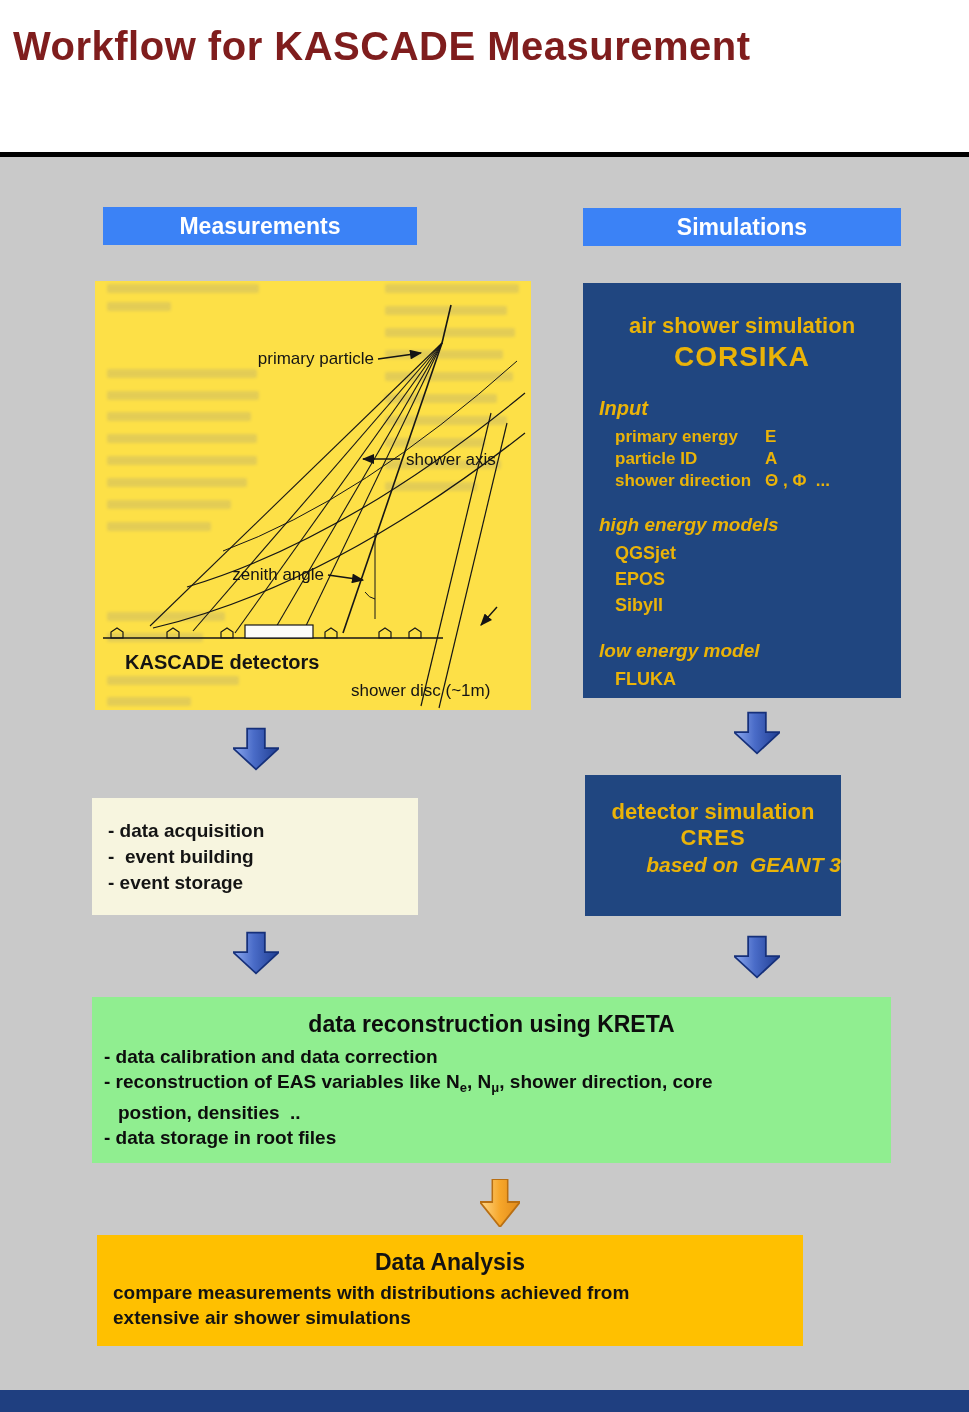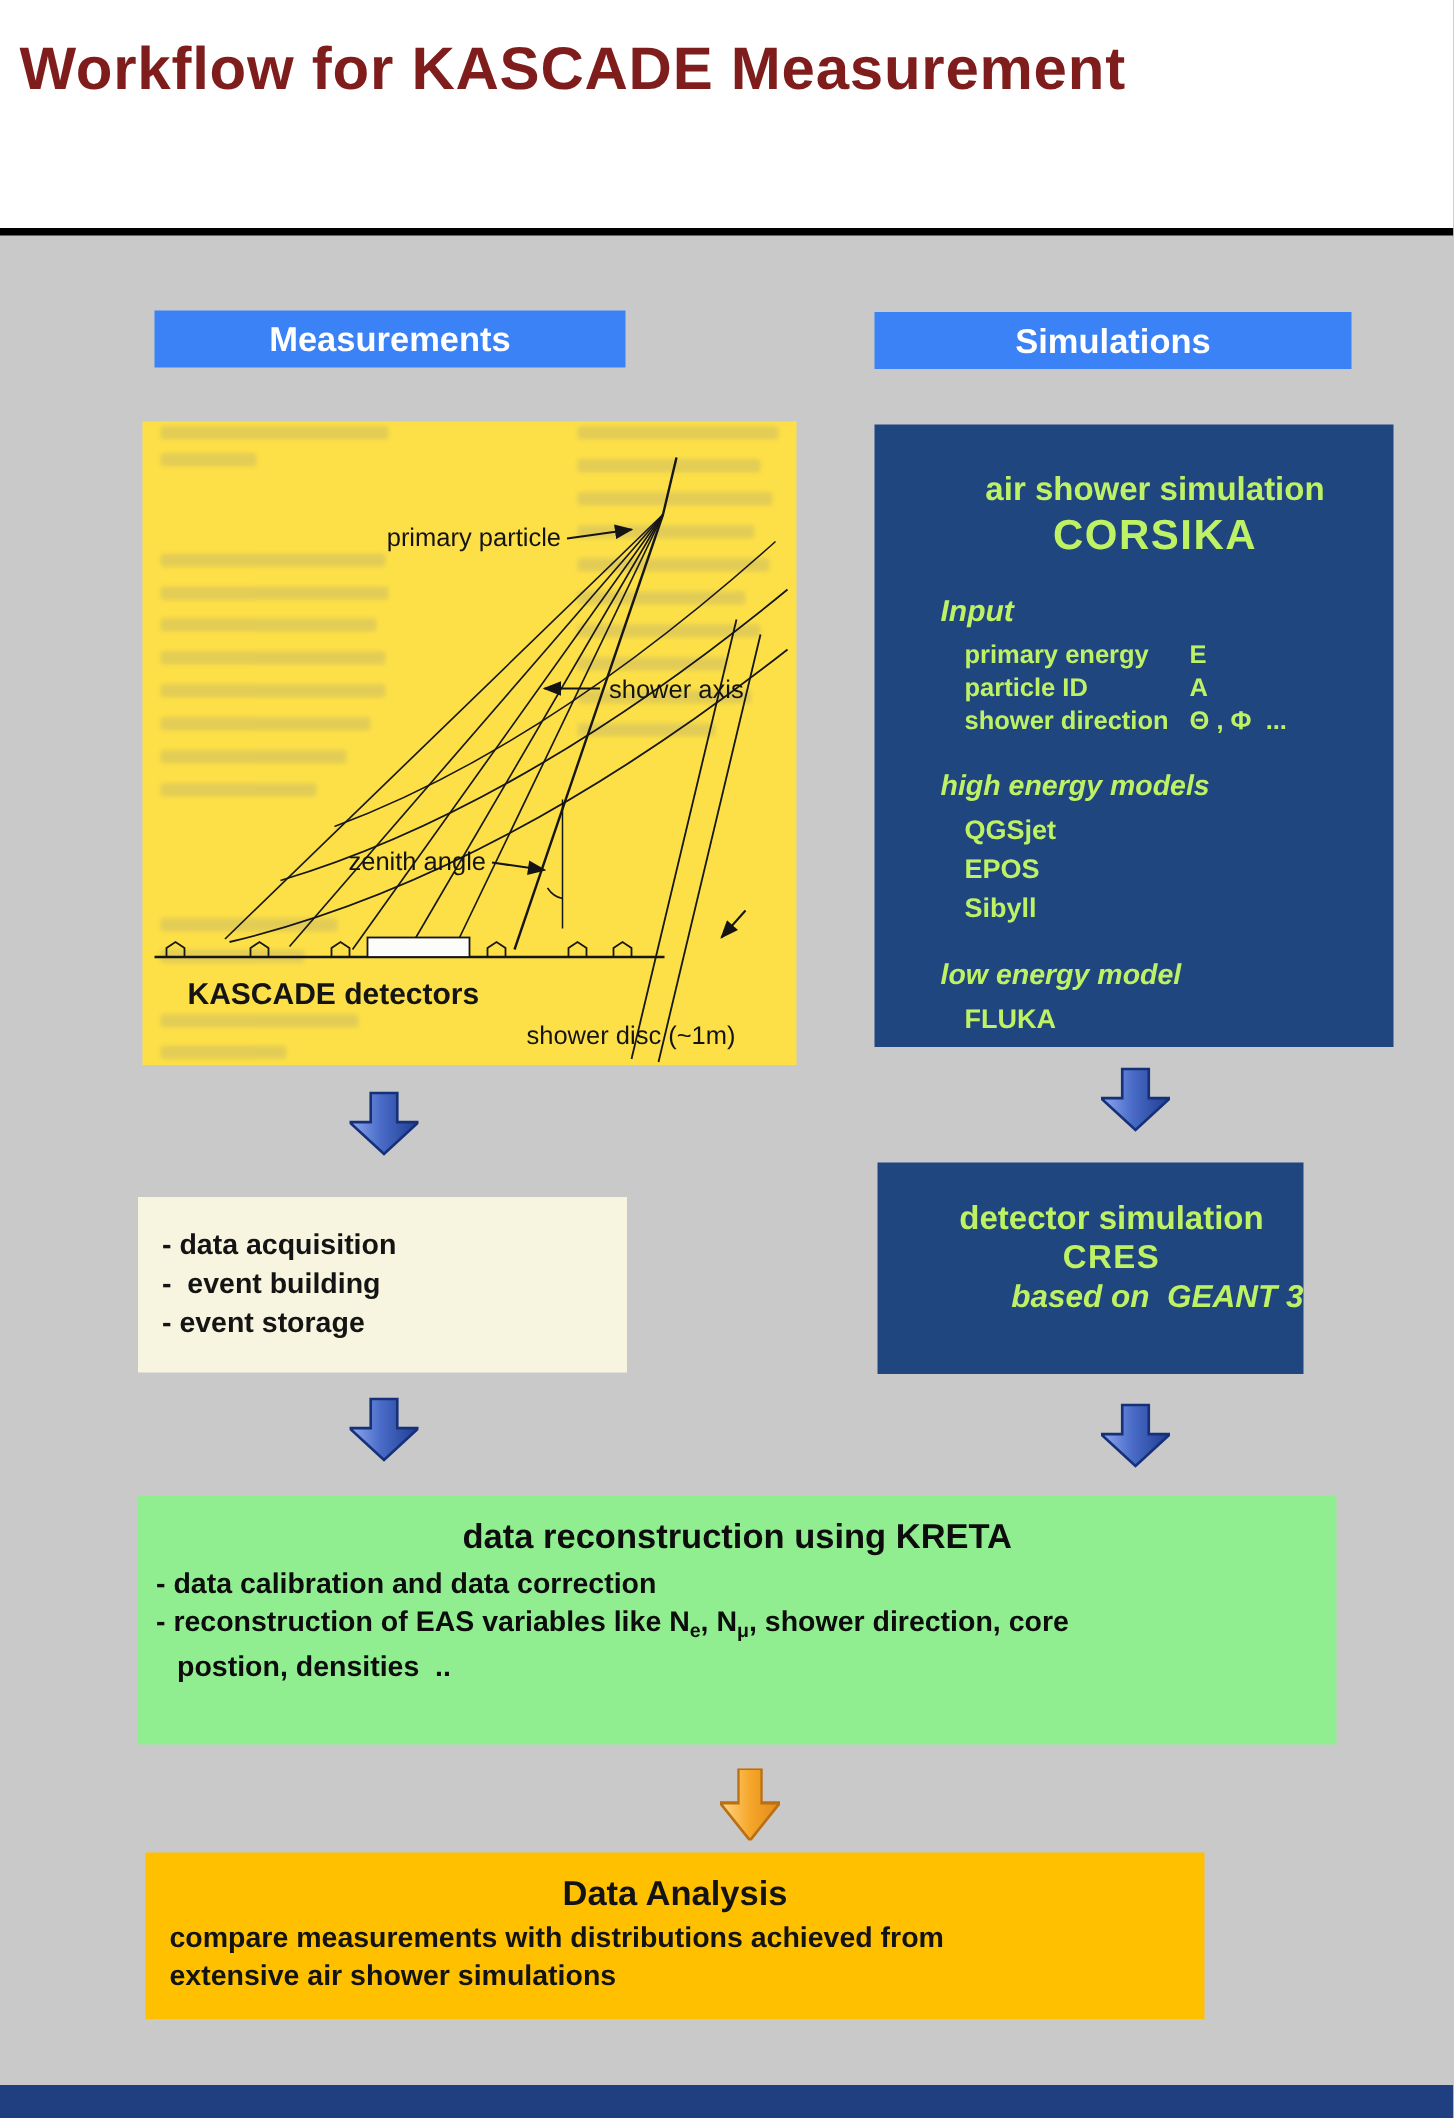--- a/index.html
+++ b/index.html
@@ -19,21 +19,21 @@
   #hdr-sim{left:583px;top:208px;width:318px;}
 
   
   .schematic{position:absolute;left:95px;top:281px;width:436px;height:429px;background:#fde047;}
   .schematic svg{display:block;}
   .schematic text{font-family:"Liberation Sans",sans-serif;fill:#141414;}
   .st-small{font-size:17px;}
   .st-bold{font-size:20px;font-weight:bold;}
 
   
-  .navy-box{position:absolute;background:#204680;color:#bef264;padding-left:28px;}
+  .navy-box{position:absolute;background:#204680;color:#eab308;}
   #corsika{left:583px;top:283px;width:318px;height:415px;}
   .c-sub{margin-top:30px;text-align:center;font-size:22px;font-weight:bold;}
   .c-name{margin-top:2px;text-align:center;font-size:28px;font-weight:bold;letter-spacing:1px;}
   .c-input-label{margin:24px 0 6px 16px;font-size:20px;font-weight:bold;font-style:italic;}
   .c-row{display:flex;margin-left:32px;font-size:17px;font-weight:bold;line-height:22px;}
   .c-row .lbl{width:150px;}
   .c-sec{margin:22px 0 4px 16px;font-size:19px;font-weight:bold;font-style:italic;}
   .c-model{margin-left:32px;font-size:18px;font-weight:bold;line-height:26px;}
 
   #cres{left:585px;top:775px;width:256px;height:141px;}
@@ -251,20 +251,21 @@
       </svg>
   </div>
 
   <div id="kreta">
     <div class="k-title">data reconstruction using KRETA</div>
     <div class="k-line k-first prewrap">- data calibration and data correction</div>
     <div class="k-line">
       <span>- reconstruction of EAS variables like N</span><span class="sub">e</span><span>, N</span><span class="sub">μ</span><span>, shower direction, core</span>
     </div>
     <div class="k-line k-indent prewrap">postion, densities  ..</div>
+    <div class="k-line prewrap">- data storage in root files</div>
   </div>
 
   <div class="flow-arrow" id="arr-o">
     <svg viewBox="0 0 52 46" width="40" height="48" preserveAspectRatio="none">
         <polygon points="16,0 36,0 36,22 52,22 26,46 0,22 16,22" fill="url(#go)" stroke="#b96f12" stroke-width="2"></polygon>
       </svg>
   </div>
 
   <div id="analysis">
     <div class="a-title">Data Analysis</div>

